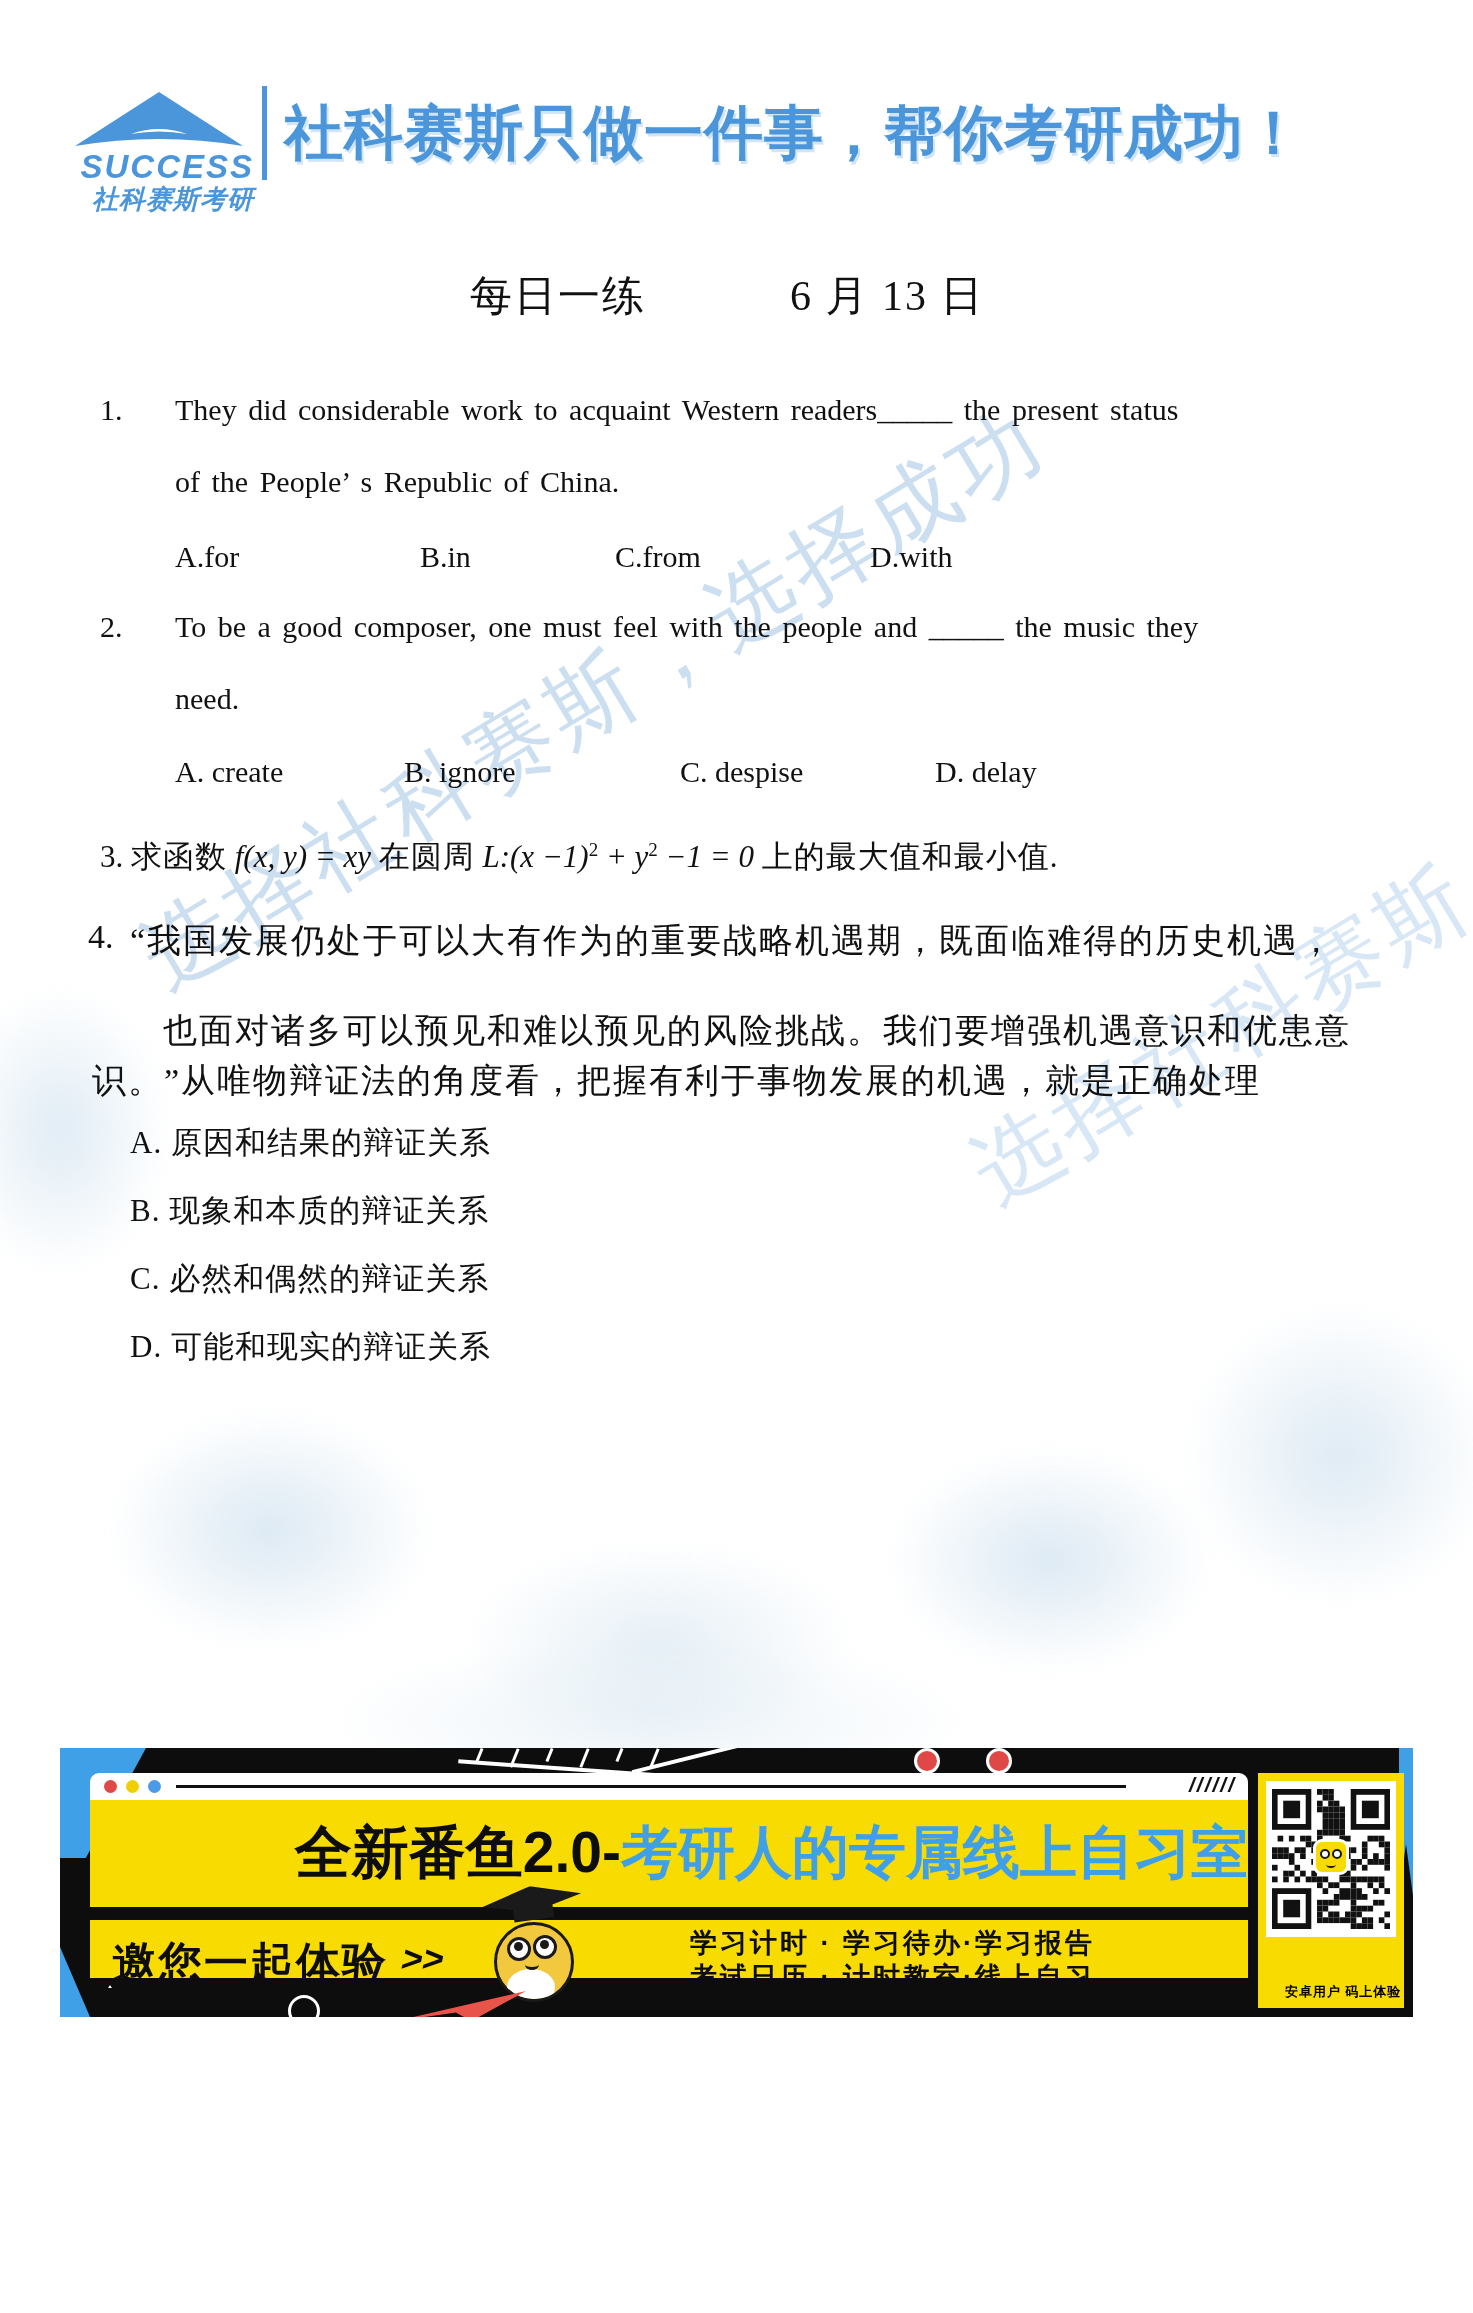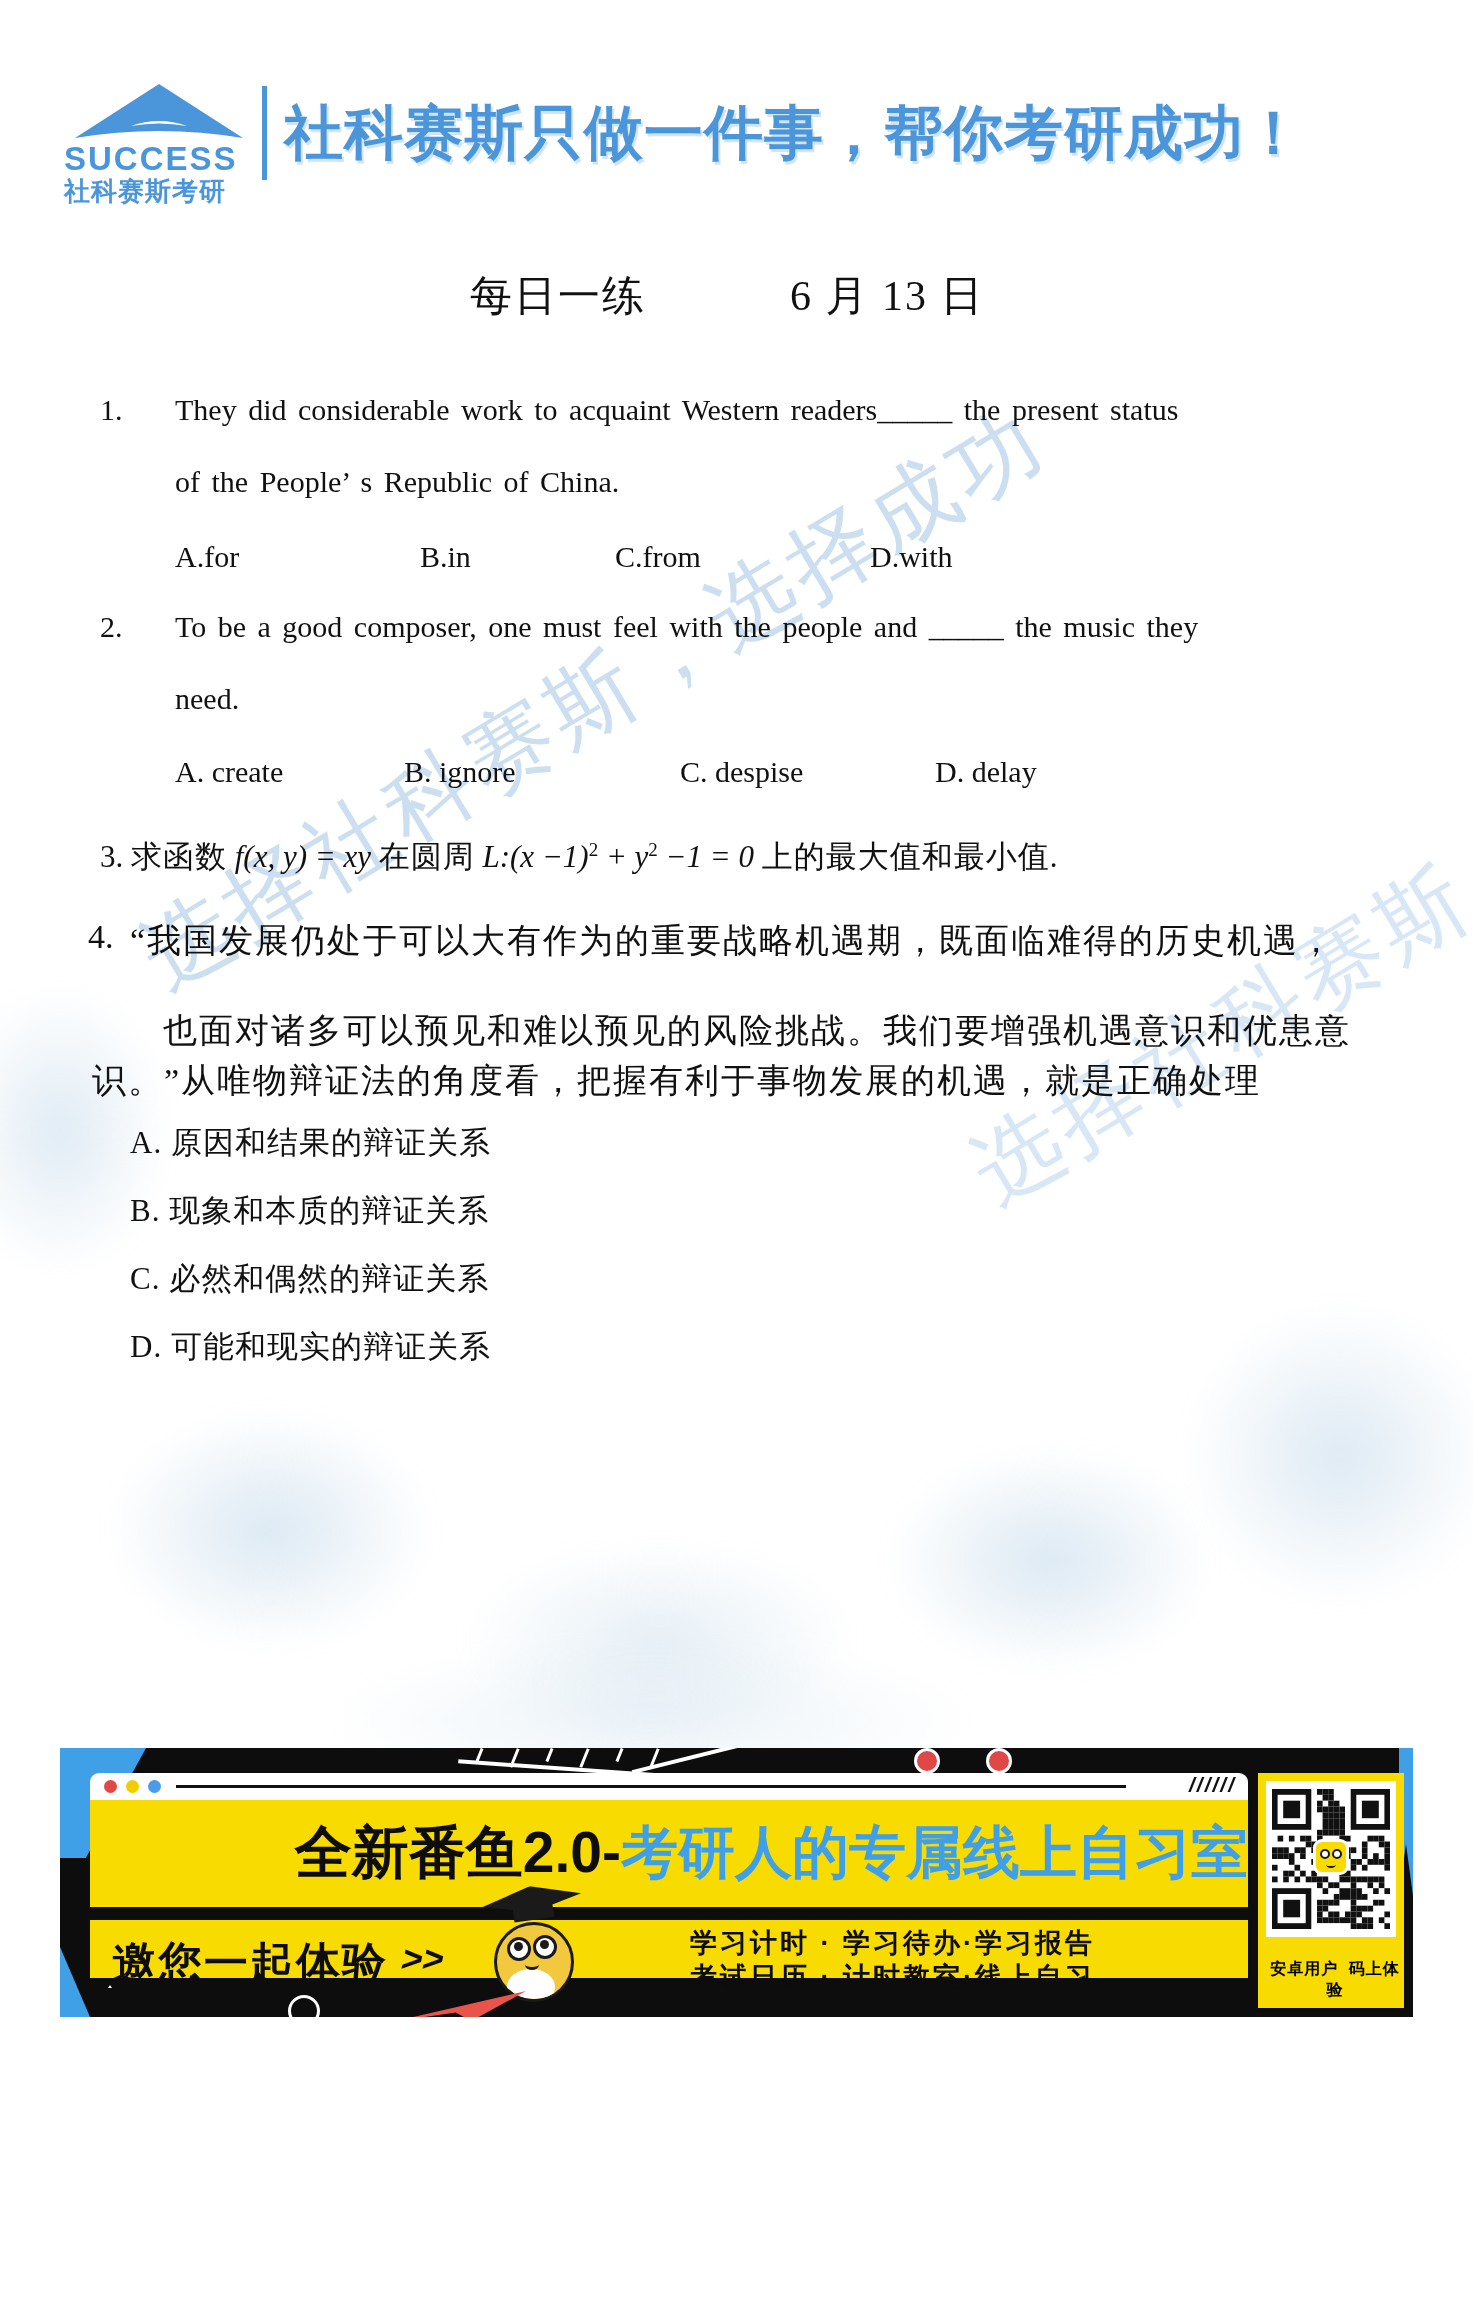--- a/index.html
+++ b/index.html
@@ -9,21 +9,21 @@
   
   .cloud{position:absolute;border-radius:50%;filter:blur(10px);pointer-events:none;}
 
   
   .watermark{position:absolute;font-size:88px;letter-spacing:6px;white-space:nowrap;
              color:rgba(151,191,228,0.50);transform:rotate(-31deg);transform-origin:0 50%;
              font-family:"Liberation Serif", serif;font-weight:400;pointer-events:none;}
   .watermark.second{color:rgba(151,191,228,0.38);}
 
   
-  .logo{position:absolute;left:64px;top:80px;width:190px;text-align:left;}
+  .logo{position:absolute;left:64px;top:88px;width:190px;text-align:right;font-style:italic;}
   .logo svg{display:block;margin:0 auto;}
   .logo-brand{font-family:"Liberation Sans", sans-serif;font-weight:800;font-size:33px;
               color:#4B96DB;letter-spacing:2px;line-height:34px;}
   .logo-sub{font-family:"Liberation Sans", sans-serif;font-weight:700;font-size:26px;
             color:#4B96DB;letter-spacing:1px;line-height:30px;}
   .divider{position:absolute;left:262px;top:86px;width:5px;height:94px;background:#4B96DB;}
   .slogan{position:absolute;left:284px;top:86px;font-family:"Liberation Sans", sans-serif;
           font-weight:900;font-size:59px;color:#4B96DB;letter-spacing:1px;
           text-shadow:2px 3px 0 rgba(75,150,219,0.25);white-space:nowrap;margin-top:8px;}
 
@@ -98,22 +98,22 @@
   .circle-doodle{position:absolute;left:228px;bottom:-10px;width:26px;height:26px;border:3px solid #fff;border-radius:50%;}
 
   
   .qr-panel{position:absolute;left:1198px;top:25px;width:146px;height:235px;background:#F8DB00;}
   .qr-box{position:absolute;left:8px;top:8px;width:130px;height:156px;background:#fff;}
   .qr-box svg{position:absolute;left:6px;top:8px;}
   .qr-logo{position:absolute;left:47px;top:58px;width:36px;height:36px;background:#F8DB00;
            border:3px solid #fff;border-radius:9px;box-sizing:border-box;}
   .qr-logo .e{position:absolute;top:7px;width:10px;height:10px;background:#fff;border:2px solid #1a1a1a;border-radius:50%;box-sizing:border-box;}
   .qr-logo .m{position:absolute;left:10px;top:19px;width:10px;height:5px;border-bottom:2px solid #1a1a1a;border-radius:50%;}
-  .qr-caption{position:absolute;left:4px;bottom:7px;width:100%;text-align:center;
-              font-family:Liberation Mono, monospace;font-weight:900;font-size:16px;color:#000;letter-spacing:1px;}
+  .qr-caption{position:absolute;left:12px;bottom:7px;width:100%;text-align:center;
+              font-family:Liberation Serif, serif;font-weight:900;font-size:13px;color:#000;letter-spacing:1px;}
 </style>
 </head>
 <body>
 
 <div class="page">
 
   <div class="cloud" style="left:-90px;top:930px;width:300px;height:400px;background:radial-gradient(closest-side,rgba(186,212,232,0.45),rgba(186,212,232,0) 72%);"></div>
   <div class="cloud" style="left:40px;top:1360px;width:460px;height:340px;background:radial-gradient(closest-side,rgba(186,212,232,0.5),rgba(186,212,232,0) 70%);"></div>
   <div class="cloud" style="left:380px;top:1500px;width:560px;height:280px;background:radial-gradient(closest-side,rgba(196,218,234,0.42),rgba(196,218,234,0) 70%);"></div>
   <div class="cloud" style="left:820px;top:1400px;width:460px;height:320px;background:radial-gradient(closest-side,rgba(186,212,232,0.5),rgba(186,212,232,0) 70%);"></div>

